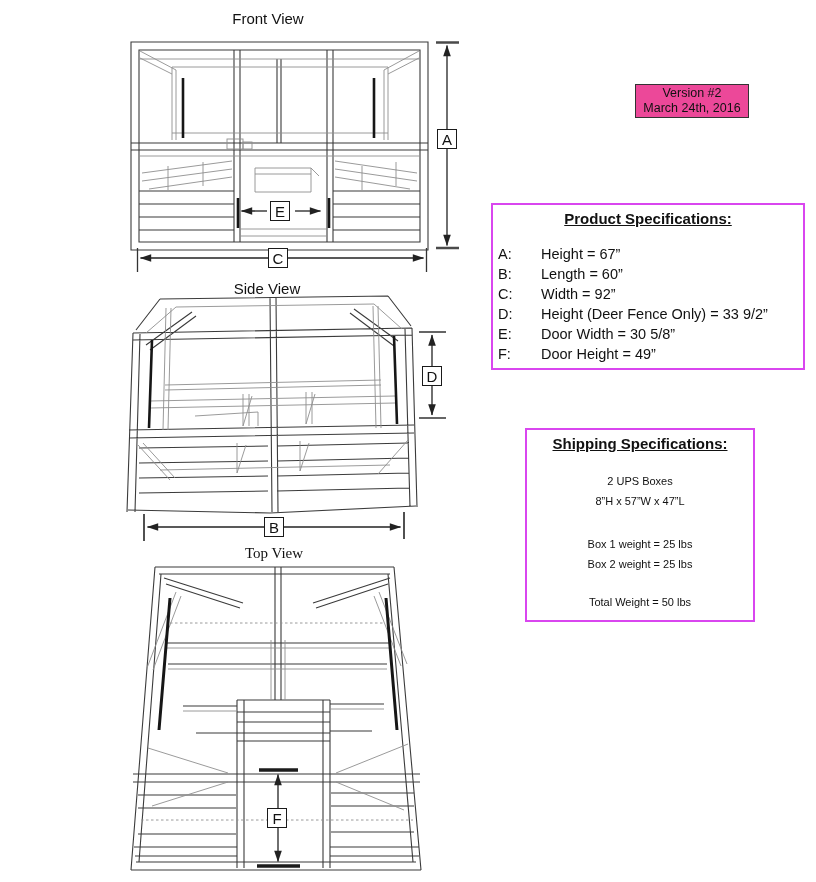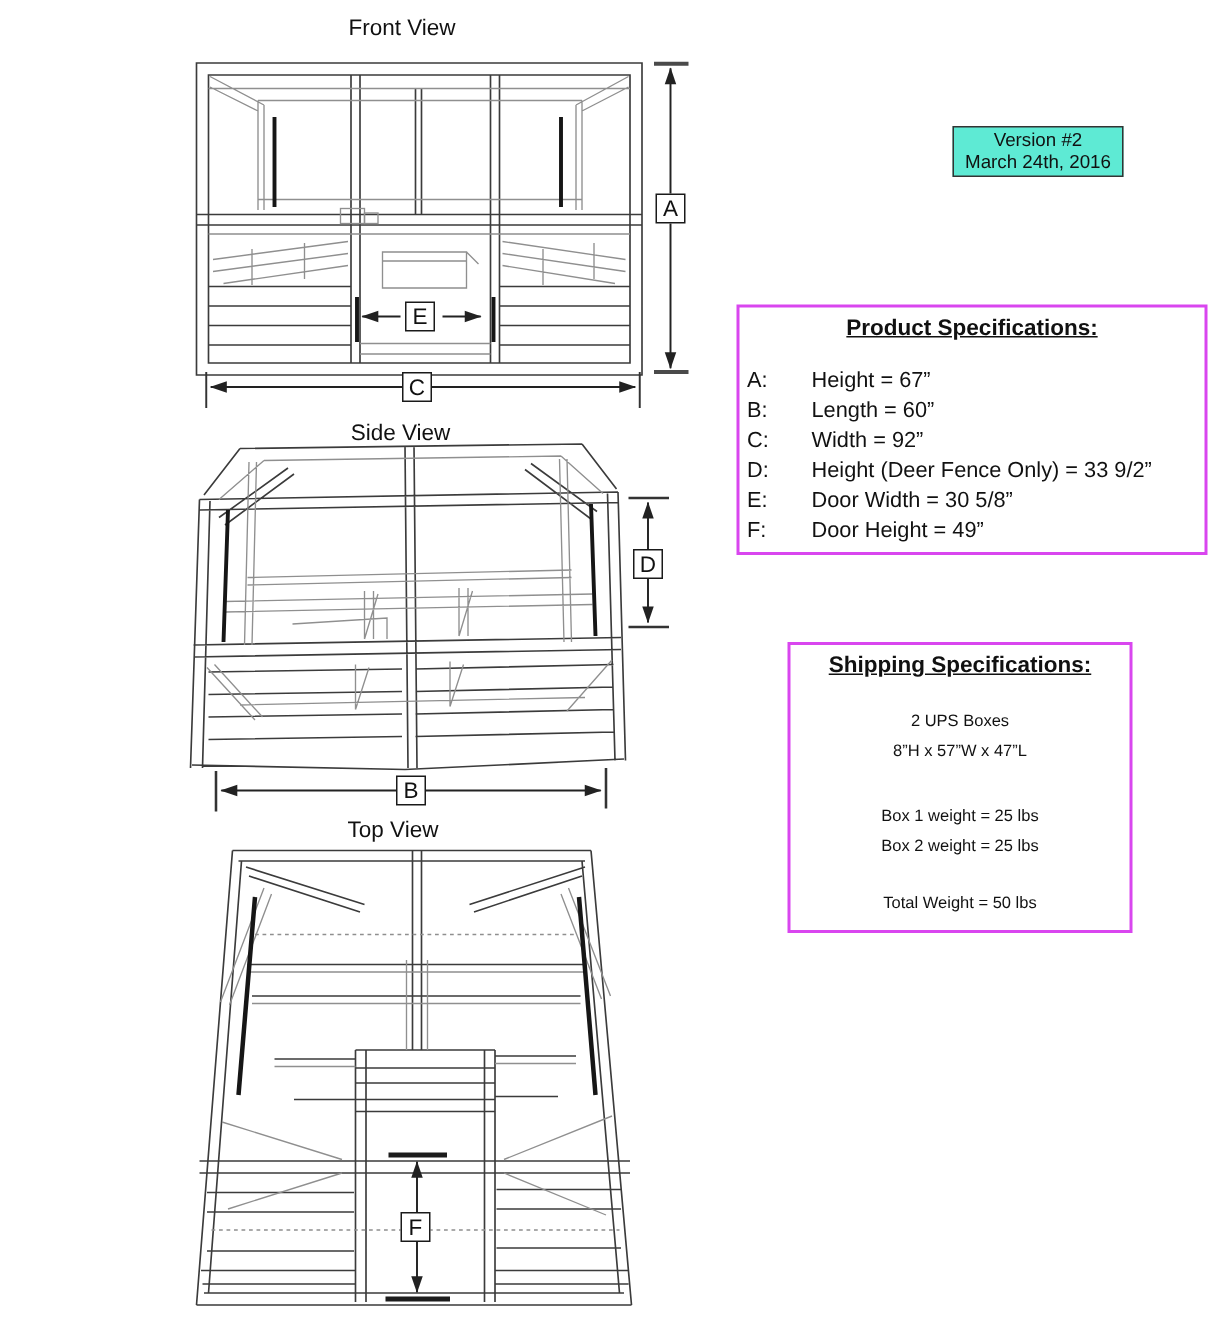--- a/index.html
+++ b/index.html
@@ -23,21 +23,21 @@
     font-size:15px; color:#111;
   }
   .dim-label {
     position:absolute; width:20px; height:20px; box-sizing:border-box;
     border:1.6px solid #1a1a1a; background:#fff;
     display:flex; align-items:center; justify-content:center;
     font-size:15px; color:#111;
   }
   .version-box {
     position:absolute; left:635px; top:84px; width:114px; height:34px;
-    box-sizing:border-box; border:1.6px solid #333; background:#5eead4;
+    box-sizing:border-box; border:1.6px solid #333; background:#ec4899;
     display:flex; flex-direction:column; align-items:center; justify-content:center;
     font-size:12.5px; line-height:15.5px; text-align:center;
   }
   .spec-box {
     position:absolute; box-sizing:border-box; border:2px solid #d946ef; background:#fff;
   }
   .product-box { left:491px; top:203px; width:314px; height:167px; }
   .shipping-box { left:525px; top:428px; width:230px; height:194px; }
   .spec-title {
     margin-top:5px; text-align:center; font-size:15px; font-weight:bold;
@@ -151,21 +151,21 @@
       </g>
       <g>
         <path class="tickF" d="M259,770 H298 M257,866 H300"></path>
         <line class="dim" x1="278" y1="774.5" x2="278" y2="861.5" marker-start="url(#ah)" marker-end="url(#ah)"></line>
       </g>
     </g>
   </svg>
 
   <div class="view-title" style="left:188px; top:10px;">Front View</div>
   <div class="view-title" style="left:187px; top:280px;">Side View</div>
-  <div class="view-title" style="left:182px; top:545px;">Top View</div>
+  <div class="view-title" style="left:194px; top:545px;font-family:Liberation Serif, serif;">Top View</div>
 
   <div class="dim-label" style="left:437px; top:129px;">A</div>
   <div class="dim-label" style="left:270px; top:201px;">E</div>
   <div class="dim-label" style="left:268px; top:248px;">C</div>
   <div class="dim-label" style="left:422px; top:366px;">D</div>
   <div class="dim-label" style="left:264px; top:517px;">B</div>
   <div class="dim-label" style="left:267px; top:808px;">F</div>
 
   <div class="version-box">
     <div>Version #2</div>

